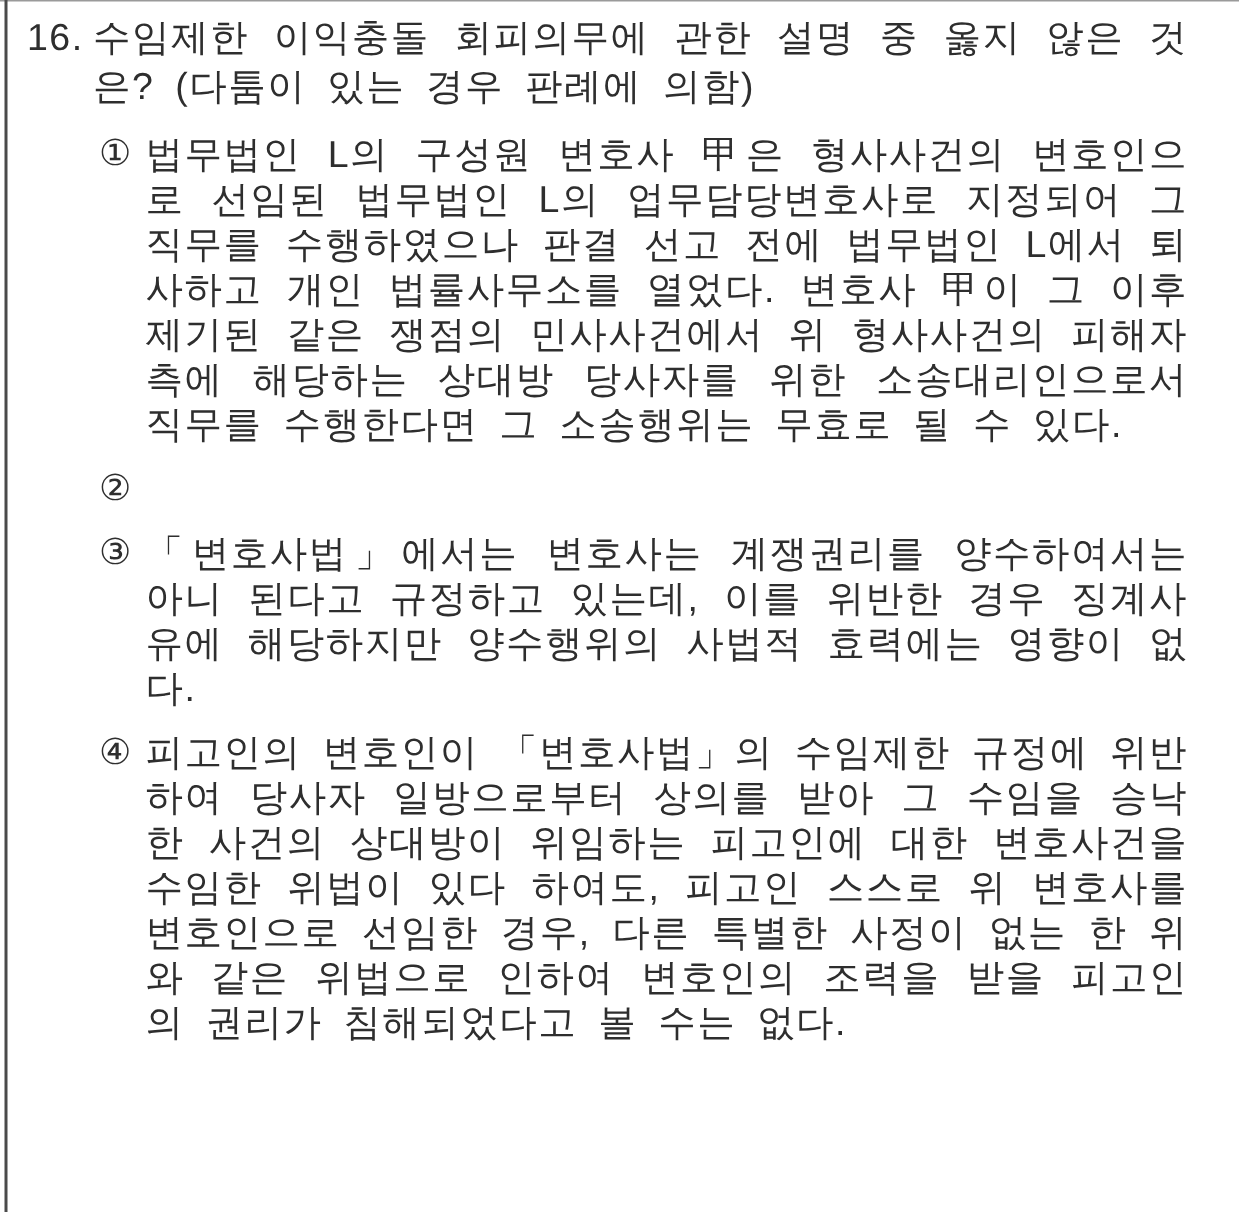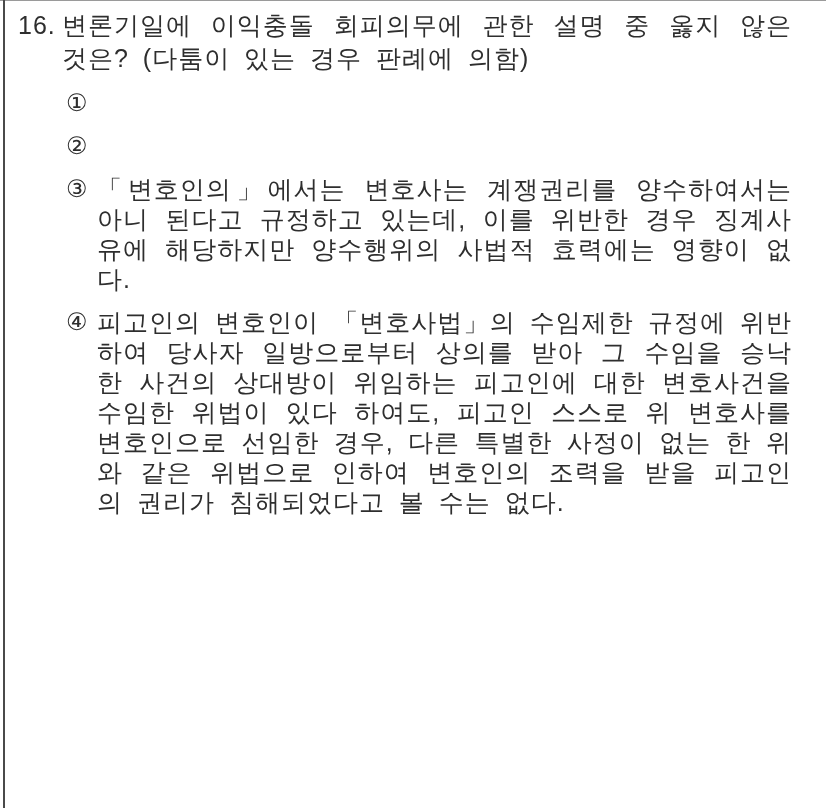--- a/index.html
+++ b/index.html
@@ -83,36 +83,37 @@
 </head>
 <body>
 
 <div class="edge-top"></div>
 <div class="edge-left"></div>
 
 <div class="page">
 
   <div class="question-head">
     <div class="q-number">16.</div>
-    <div class="q-text">변론기일에 이익충돌 회피의무에 관한 설명 중 옳지 않은 것은? (다툼이 있는 경우 판례에 의함)</div>
+    <div class="q-text">수임제한 이익충돌 회피의무에 관한 설명 중 옳지 않은 것은? (다툼이 있는 경우 판례에 의함)</div>
   </div>
 
   <div class="options">
 
     <div class="option">
       <div class="opt-marker">①</div>
+      <div class="opt-text">법무법인 L의 구성원 변호사 甲은 형사사건의 변호인으로 선임된 법무법인 L의 업무담당변호사로 지정되어 그 직무를 수행하였으나 판결 선고 전에 법무법인 L에서 퇴사하고 개인 법률사무소를 열었다. 변호사 甲이 그 이후 제기된 같은 쟁점의 민사사건에서 위 형사사건의 피해자측에 해당하는 상대방 당사자를 위한 소송대리인으로서 직무를 수행한다면 그 소송행위는 무효로 될 수 있다.</div>
     </div>
 
     <div class="option">
       <div class="opt-marker">②</div>
     </div>
 
     <div class="option">
       <div class="opt-marker">③</div>
-      <div class="opt-text">「변호인의」에서는 변호사는 계쟁권리를 양수하여서는 아니 된다고 규정하고 있는데, 이를 위반한 경우 징계사유에 해당하지만 양수행위의 사법적 효력에는 영향이 없다.</div>
+      <div class="opt-text">「변호사법」에서는 변호사는 계쟁권리를 양수하여서는 아니 된다고 규정하고 있는데, 이를 위반한 경우 징계사유에 해당하지만 양수행위의 사법적 효력에는 영향이 없다.</div>
     </div>
 
     <div class="option">
       <div class="opt-marker">④</div>
       <div class="opt-text">피고인의 변호인이 「변호사법」의 수임제한 규정에 위반하여 당사자 일방으로부터 상의를 받아 그 수임을 승낙한 사건의 상대방이 위임하는 피고인에 대한 변호사건을 수임한 위법이 있다 하여도, 피고인 스스로 위 변호사를 변호인으로 선임한 경우, 다른 특별한 사정이 없는 한 위와 같은 위법으로 인하여 변호인의 조력을 받을 피고인의 권리가 침해되었다고 볼 수는 없다.</div>
     </div>
 
   </div>
 </div>
 

